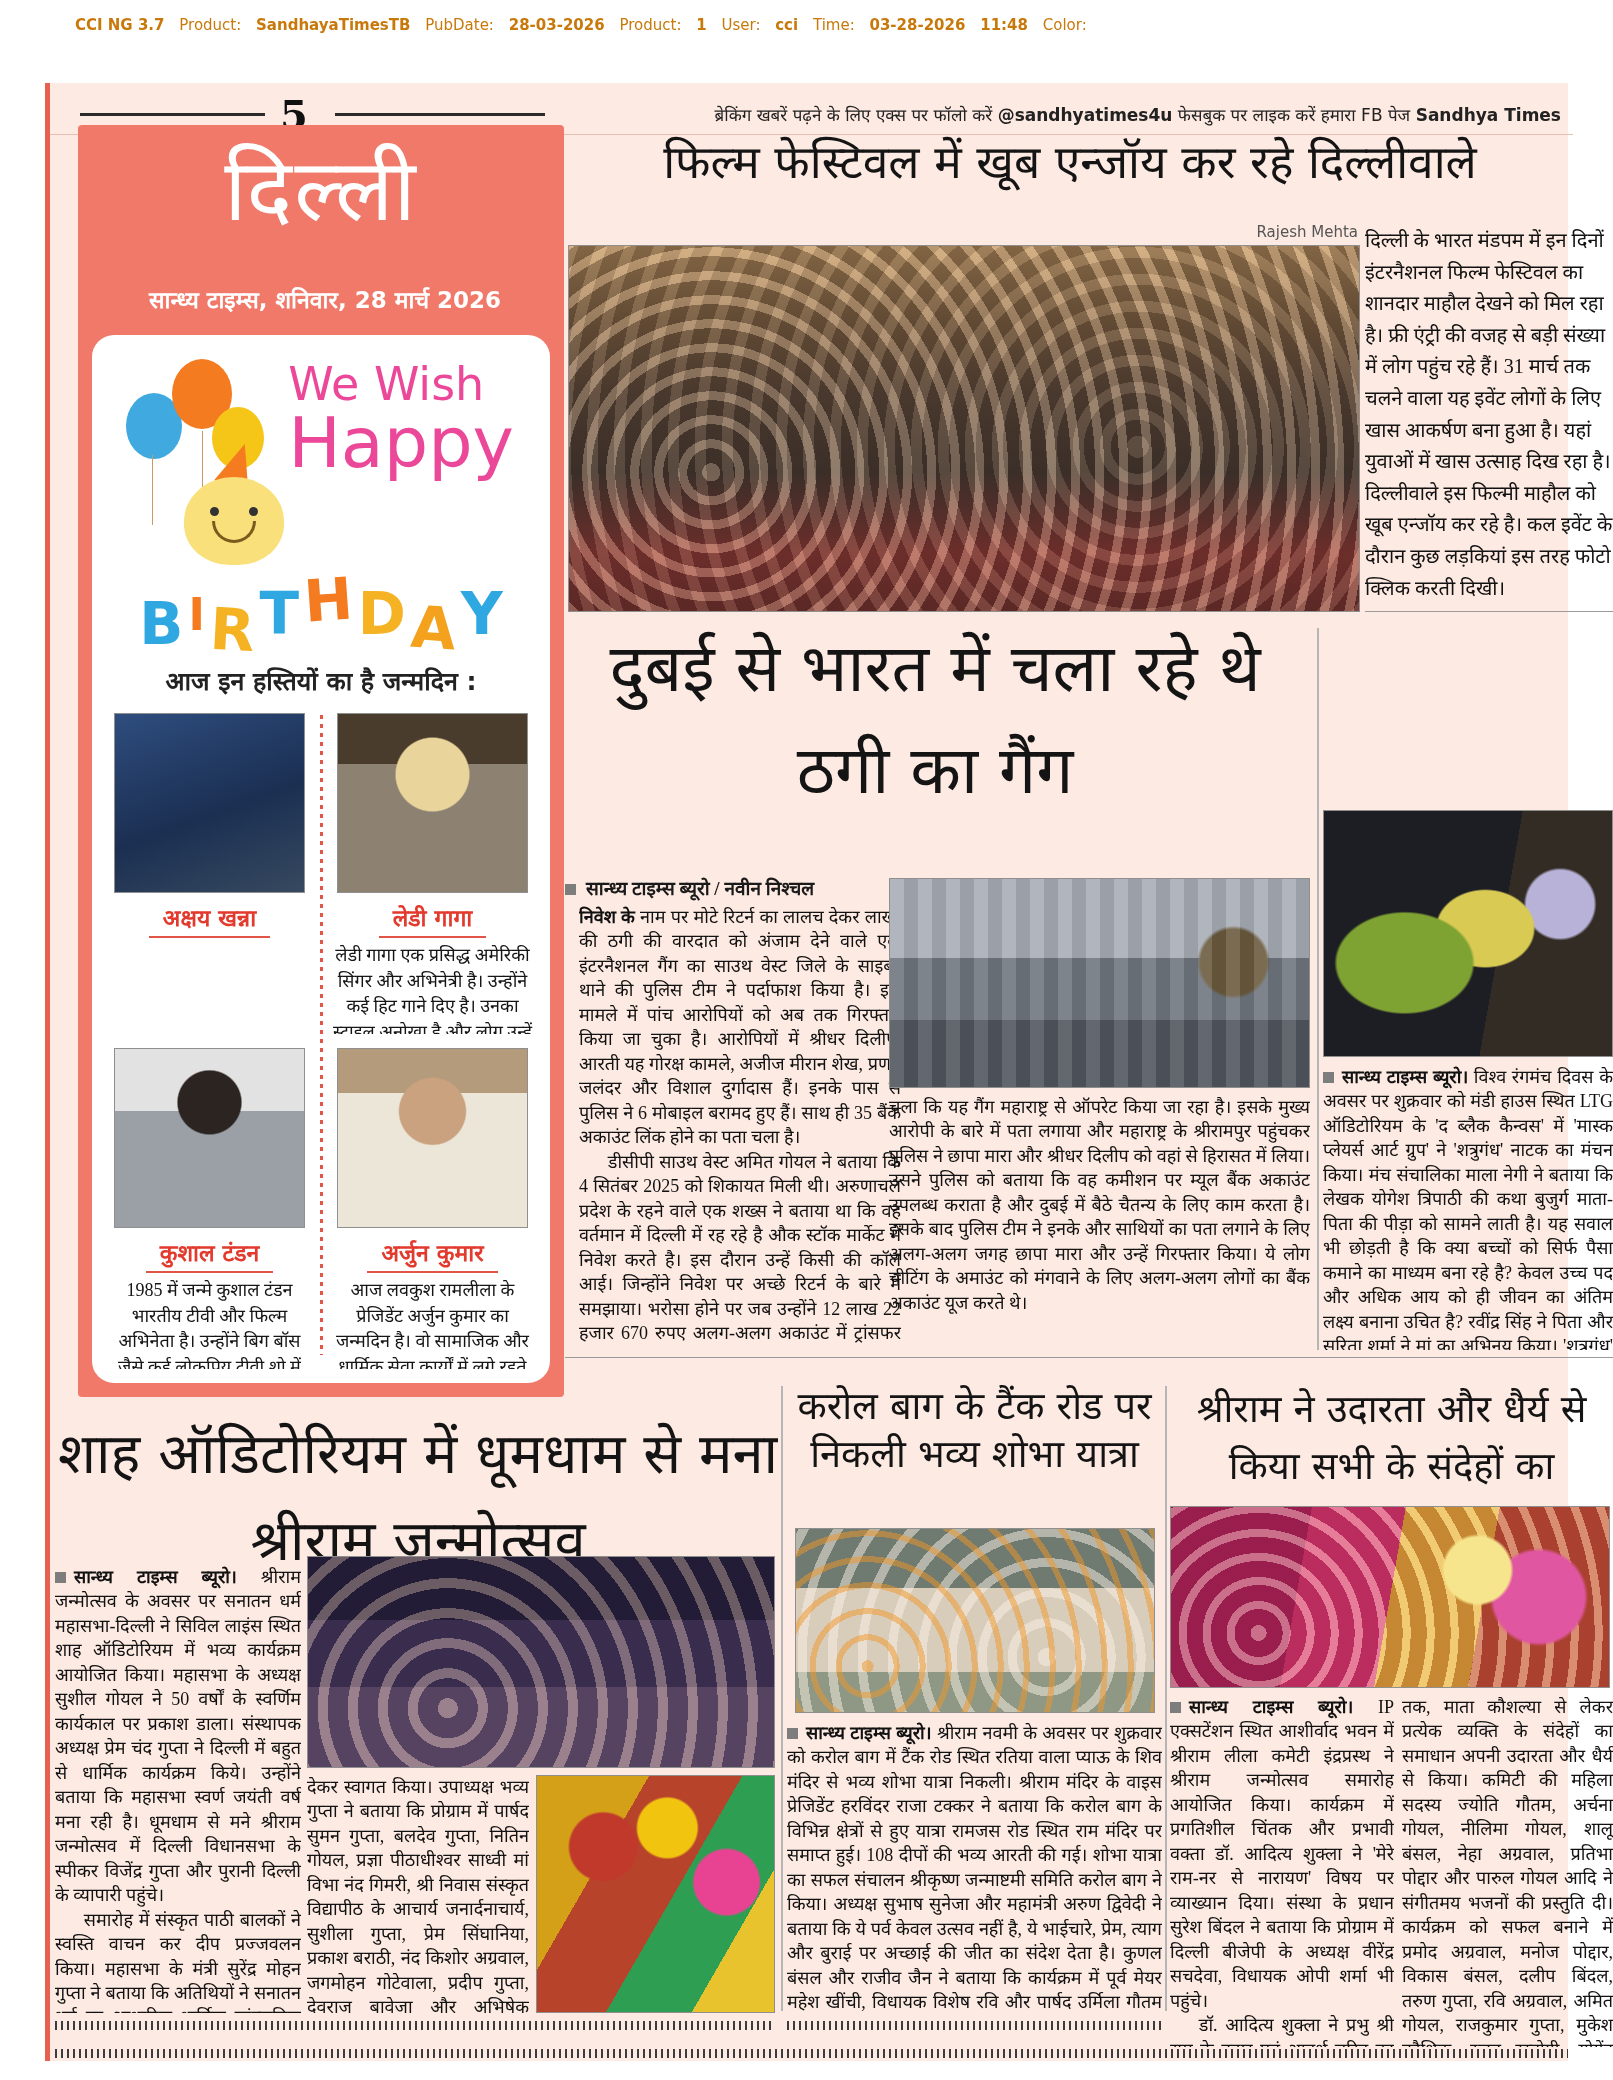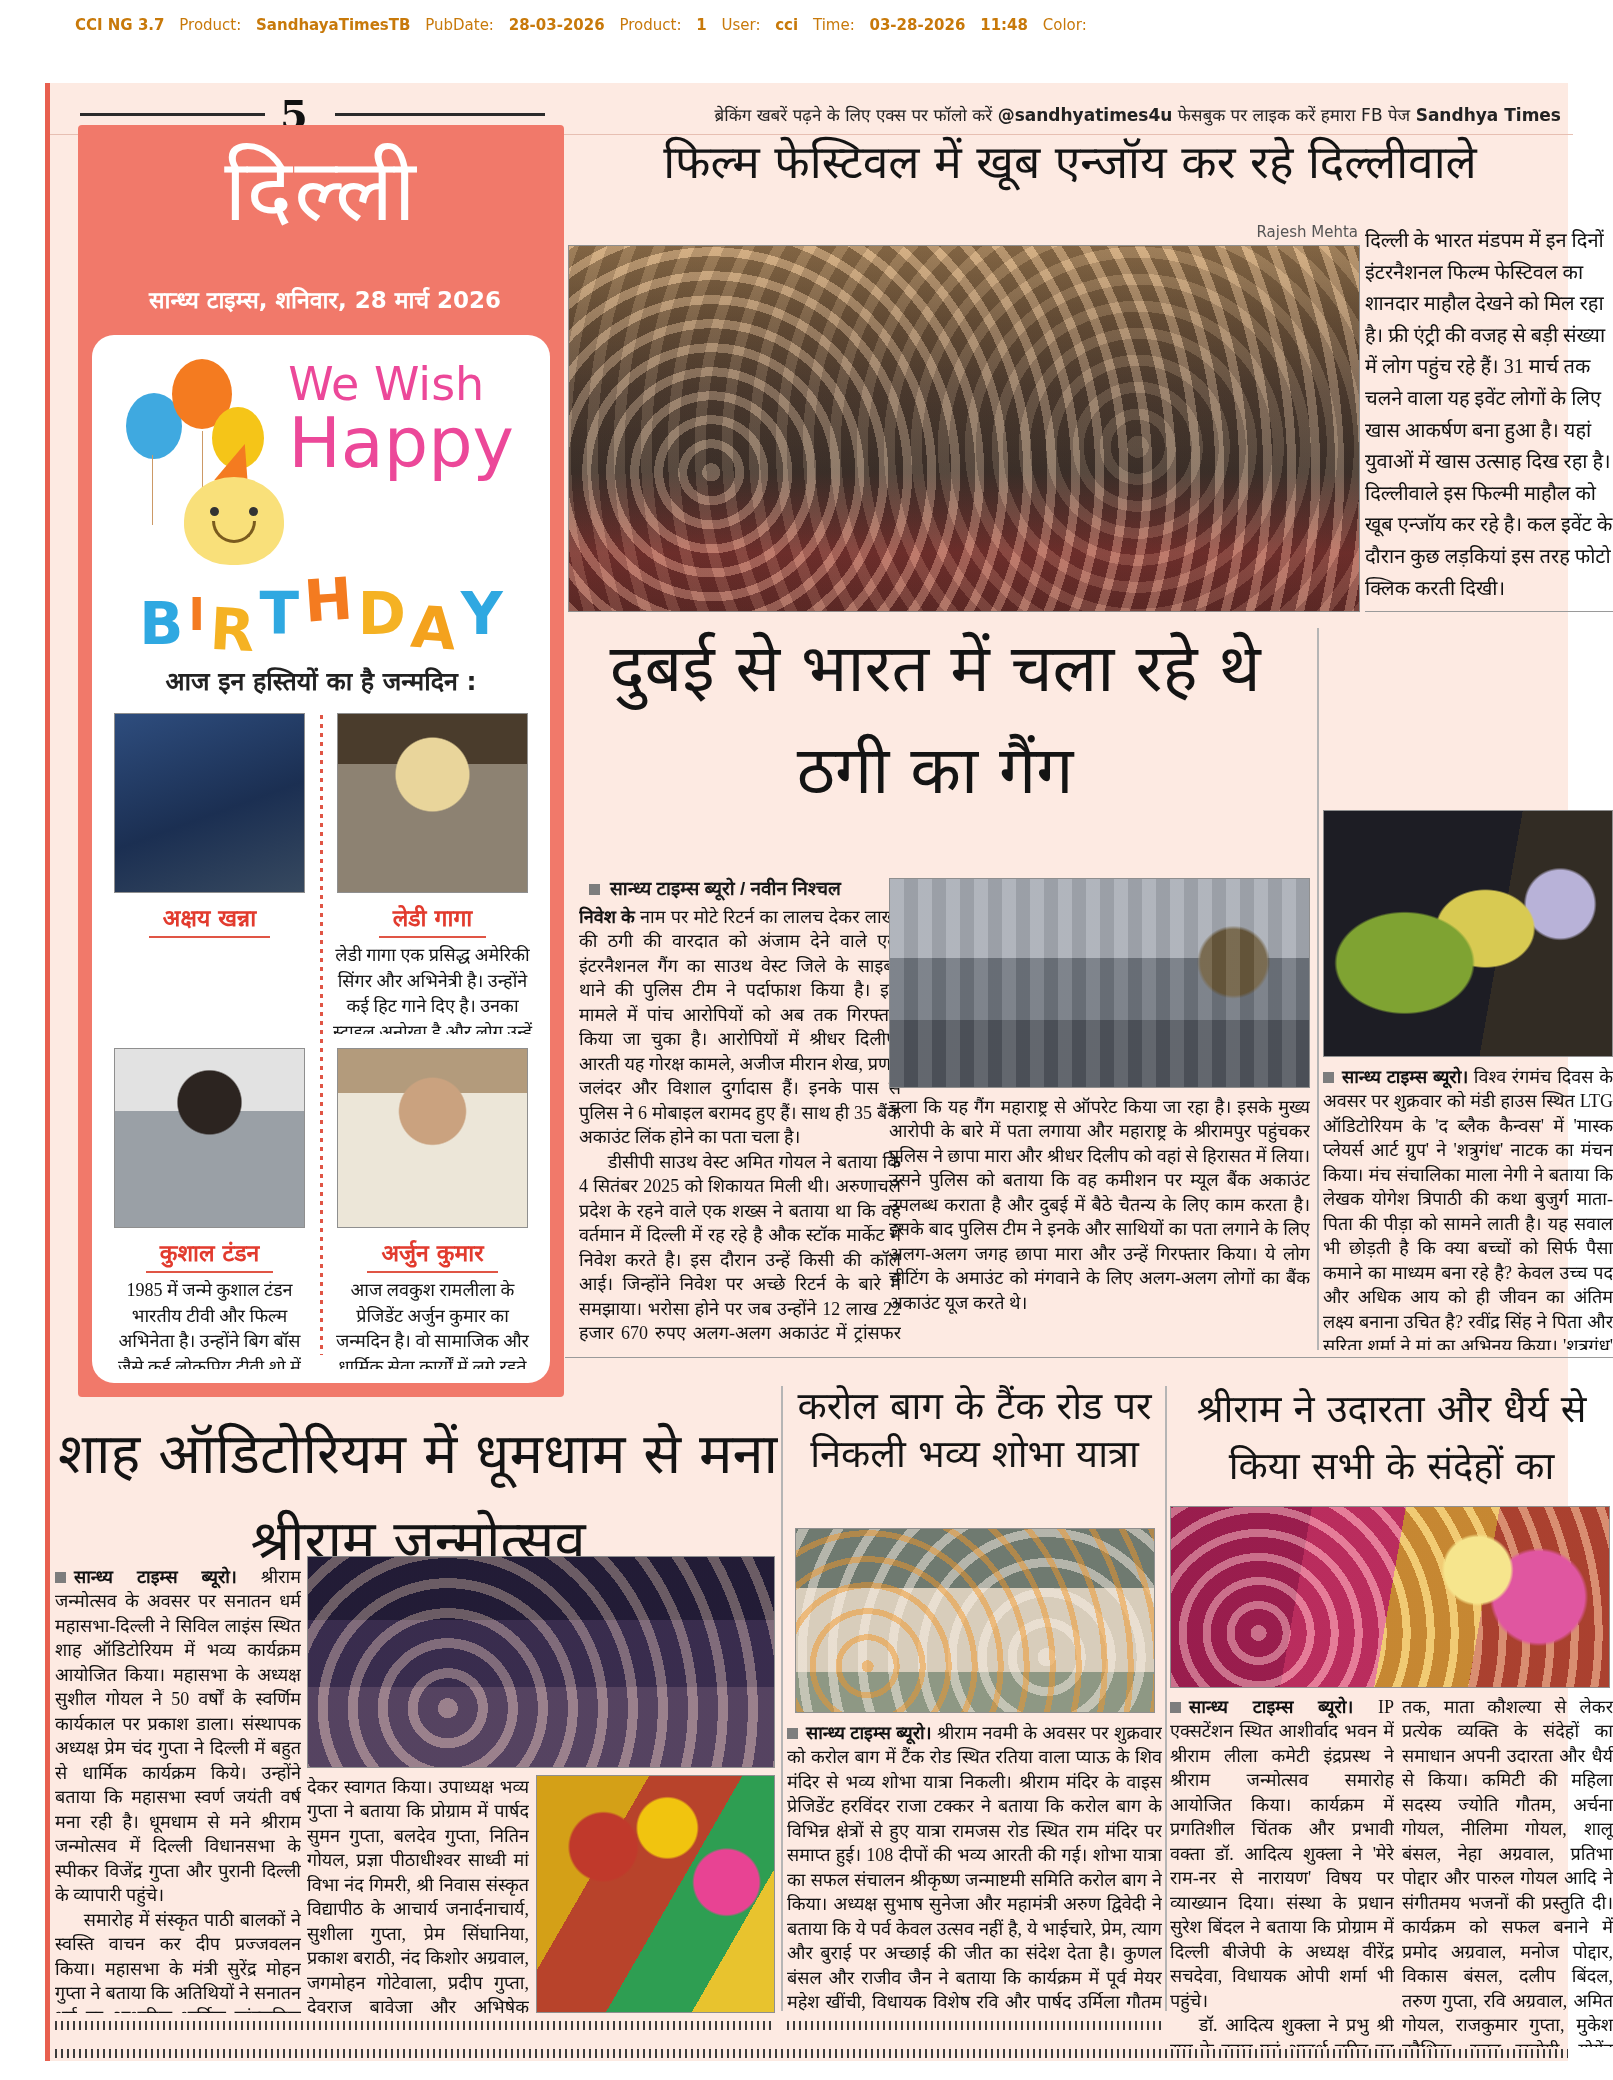--- a/index.html
+++ b/index.html
@@ -88,21 +88,21 @@
   #fest-photo{left:518px;top:162px;width:792px;height:367px;
       background:
         repeating-radial-gradient(circle at 18% 62%,rgba(235,205,175,.30) 0 9px,rgba(45,34,28,.28) 9px 24px),
         repeating-radial-gradient(circle at 72% 55%,rgba(220,190,160,.25) 0 11px,rgba(60,44,36,.25) 11px 27px),
         linear-gradient(180deg,#c59a62 0%,#8a6a46 20%,#5c4839 40%,#413630 62%,#9c3434 84%,#7d2a2a 100%);}
   #fest-side{left:1315px;top:142px;width:250px;height:387px;font-size:20px;line-height:1.58;
              color:#111;border-bottom:1px solid #9a9a9a;overflow:hidden;}
   
   #fraud-hl{left:515px;top:535px;width:740px;height:245px;font-size:66px;line-height:1.55;text-align:center;overflow:hidden;}
   .byline{display:flex;align-items:baseline;gap:10px;font-weight:700;
-          font-family:Liberation Sans, sans-serif;padding-left:24px;}
+          font-family:Liberation Serif, serif;}
   .sq{width:11px;height:11px;background:#7d7d7d;flex:0 0 auto;align-self:center;}
   #fraud-by{left:515px;top:792px;width:420px;height:28px;font-size:19px;}
   .bodycol{font-size:18px;line-height:1.36;text-align:justify;color:#111;overflow:hidden;}
   .bodycol p{margin:0;}
   .bodycol p+p{text-indent:1.6em;}
   .blead{font-weight:700;}
   #fraud-c1{left:515px;top:822px;width:322px;height:442px;margin-left:14px;}
   #fraud-photo{left:839px;top:795px;width:421px;height:210px;
       background:
         repeating-linear-gradient(90deg,rgba(255,255,255,.10) 0 14px,rgba(0,0,0,.08) 14px 28px),

